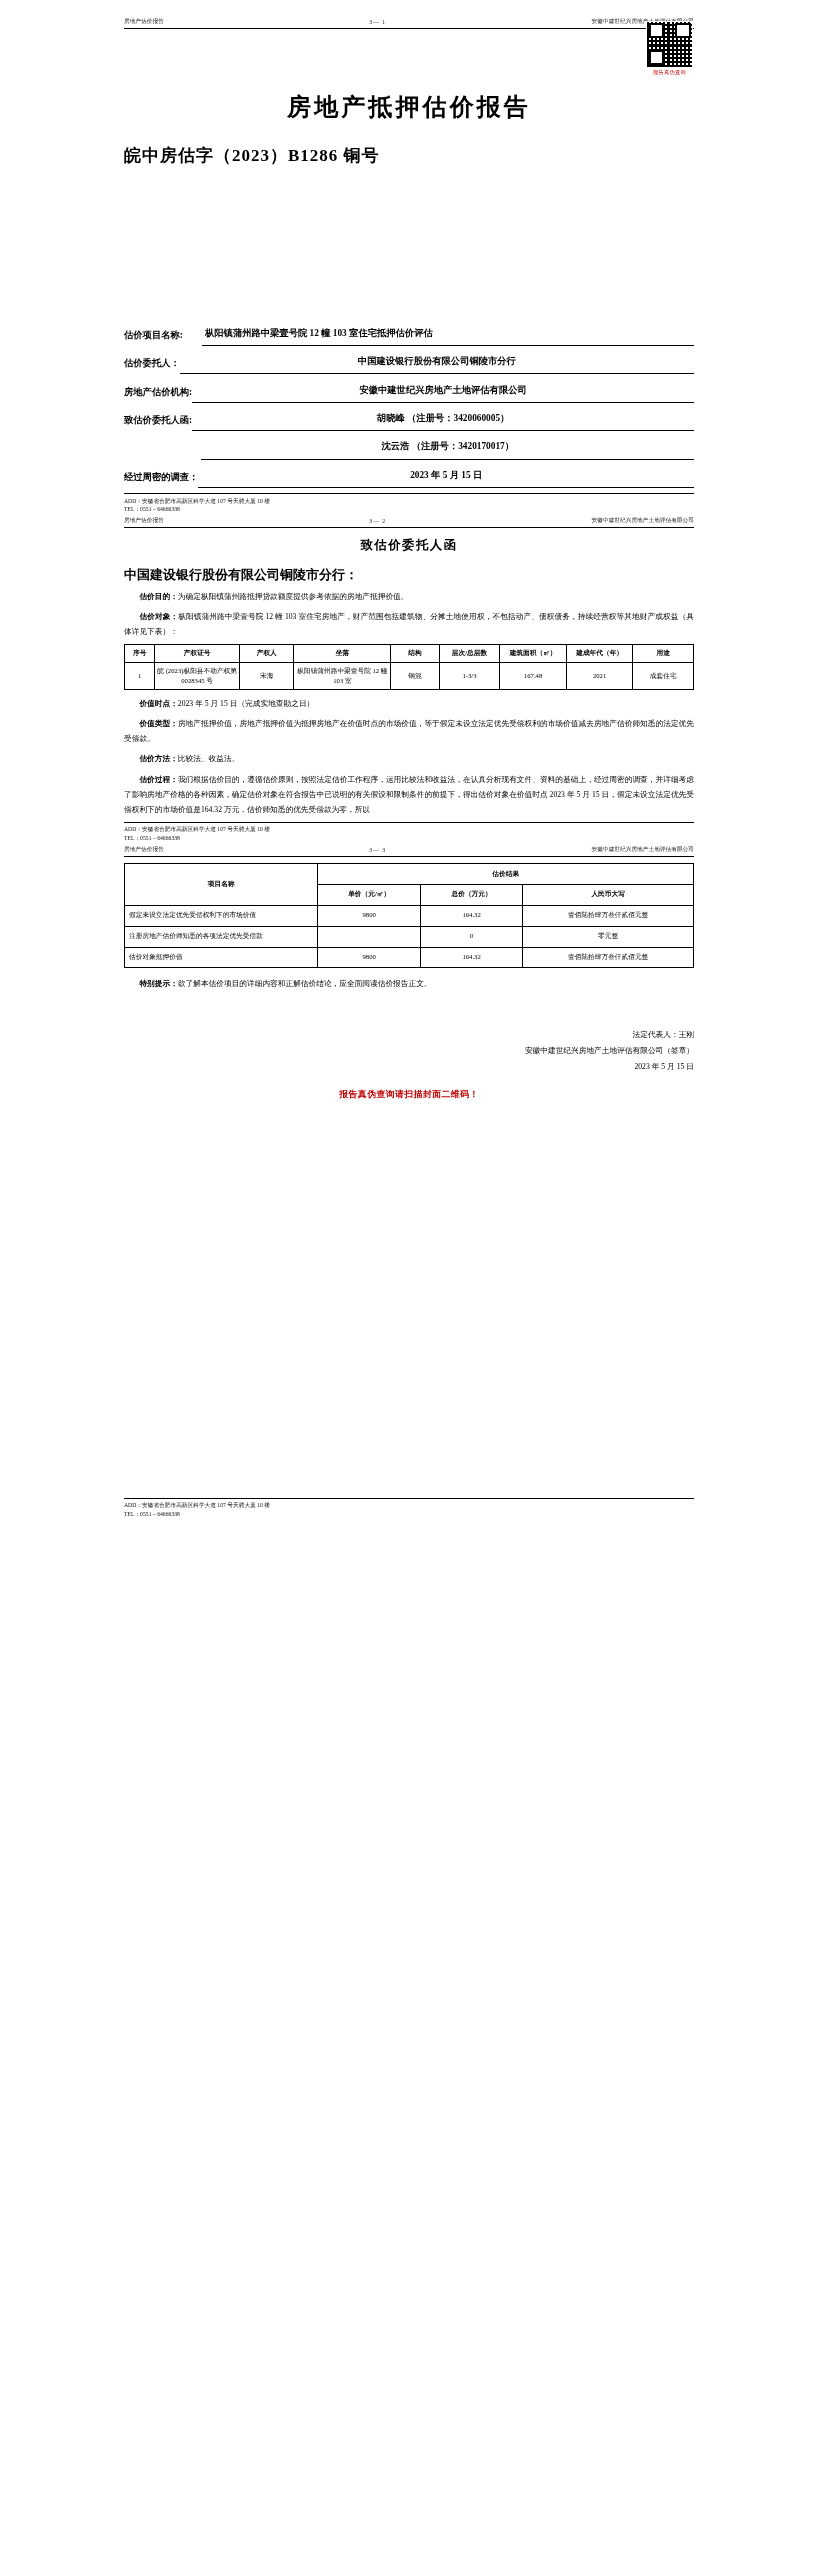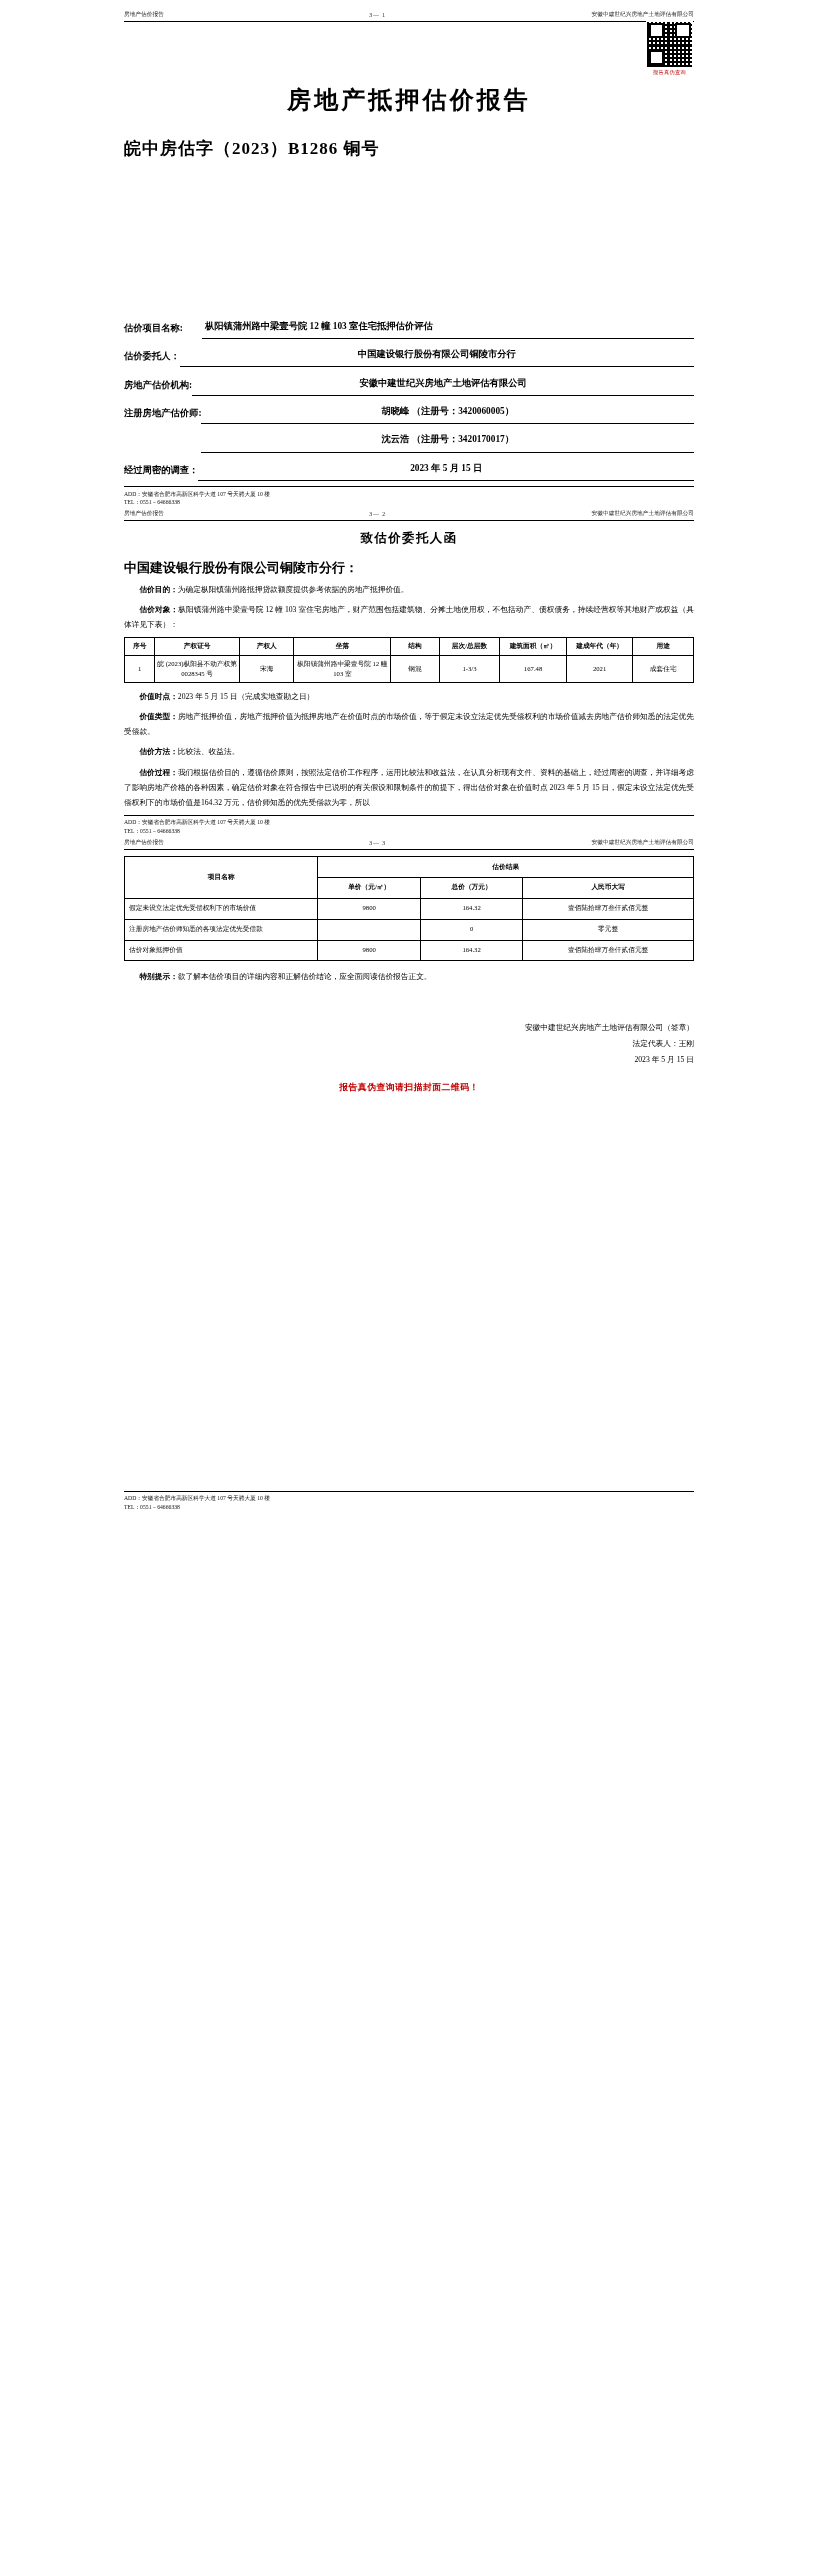--- a/index.html
+++ b/index.html
@@ -13,21 +13,21 @@
   }
   .page {
     width: 818px;
     min-height: 3300px;
     margin: 0 auto;
     position: relative;
     background: #fff;
     box-sizing: border-box;
   }
   .sheet {
-    padding: 11px 124px;
+    padding: 18px 124px;
     box-sizing: border-box;
   }
   
   .runhead {
     display: flex;
     justify-content: space-between;
     align-items: center;
     font-size: 5.7px;
     color: #222;
     padding: 0 0 2.1px 0;
@@ -233,21 +233,21 @@
         <span class="lab">估价委托人：</span>
         <span class="val">中国建设银行股份有限公司铜陵市分行</span>
       </div>
 
       <div class="row">
         <span class="lab">房地产估价机构:</span>
         <span class="val">安徽中建世纪兴房地产土地评估有限公司</span>
       </div>
 
       <div class="row">
-        <span class="lab">注册房地产估价师:</span>
+        <span class="lab">致估价委托人函:</span>
         <span class="val">胡晓峰     （注册号：3420060005）</span>
       </div>
 
       <div class="row">
         <span class="lab" style="visibility:hidden">注册房地产估价师:</span>
         <span class="val">沈云浩     （注册号：3420170017）</span>
       </div>
 
       <div class="row">
         <span class="lab">经过周密的调查：</span>
@@ -369,22 +369,22 @@
           <td>壹佰陆拾肆万叁仟贰佰元整</td>
         </tr>
       </tbody>
     </table>
 
     <p class="body">
       <span class="b">特别提示：</span><span>欲了解本估价项目的详细内容和正解估价结论，应全面阅读估价报告正文。</span>
     </p>
 
     <div class="sig">
+      <div>法定代表人：王刚</div>
       <div>安徽中建世纪兴房地产土地评估有限公司（签章）</div>
-      <div>法定代表人：王刚</div>
       <div>2023 年 5 月 15 日</div>
     </div>
 
     <div class="redline">报告真伪查询请扫描封面二维码！</div>
 
     <div class="spacer-xl"></div>
 
     <div class="addrblock">
       <div>ADD：安徽省合肥市高新区科学大道 107 号天骋大厦 10 楼</div>
       <div>TEL：0551－64666338</div>

